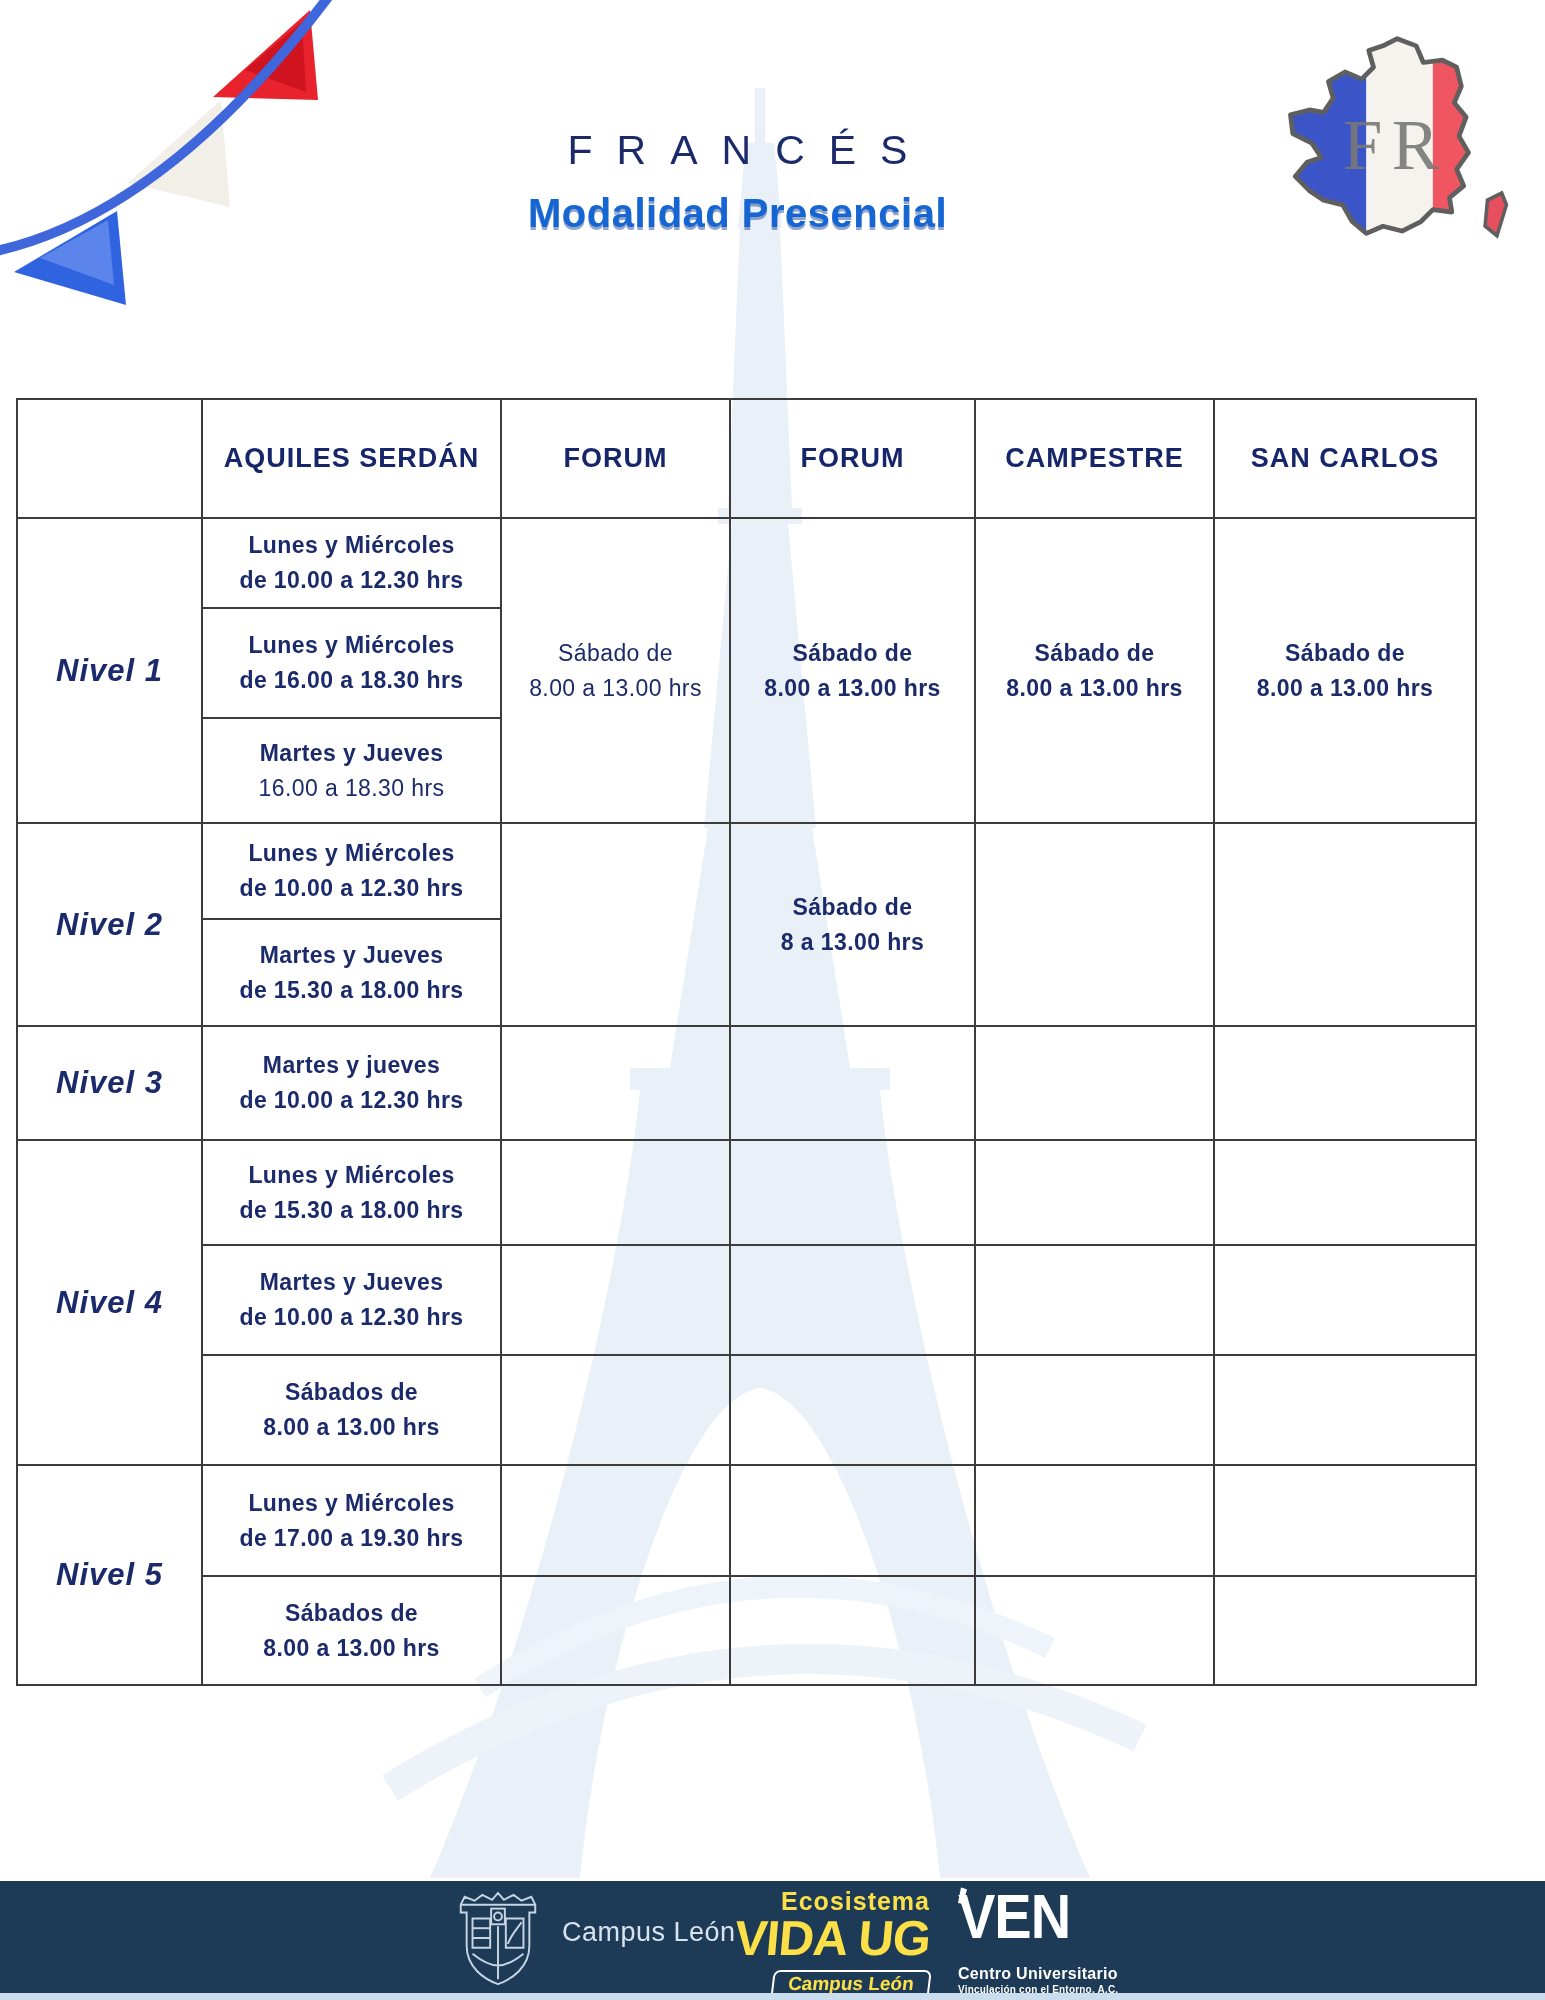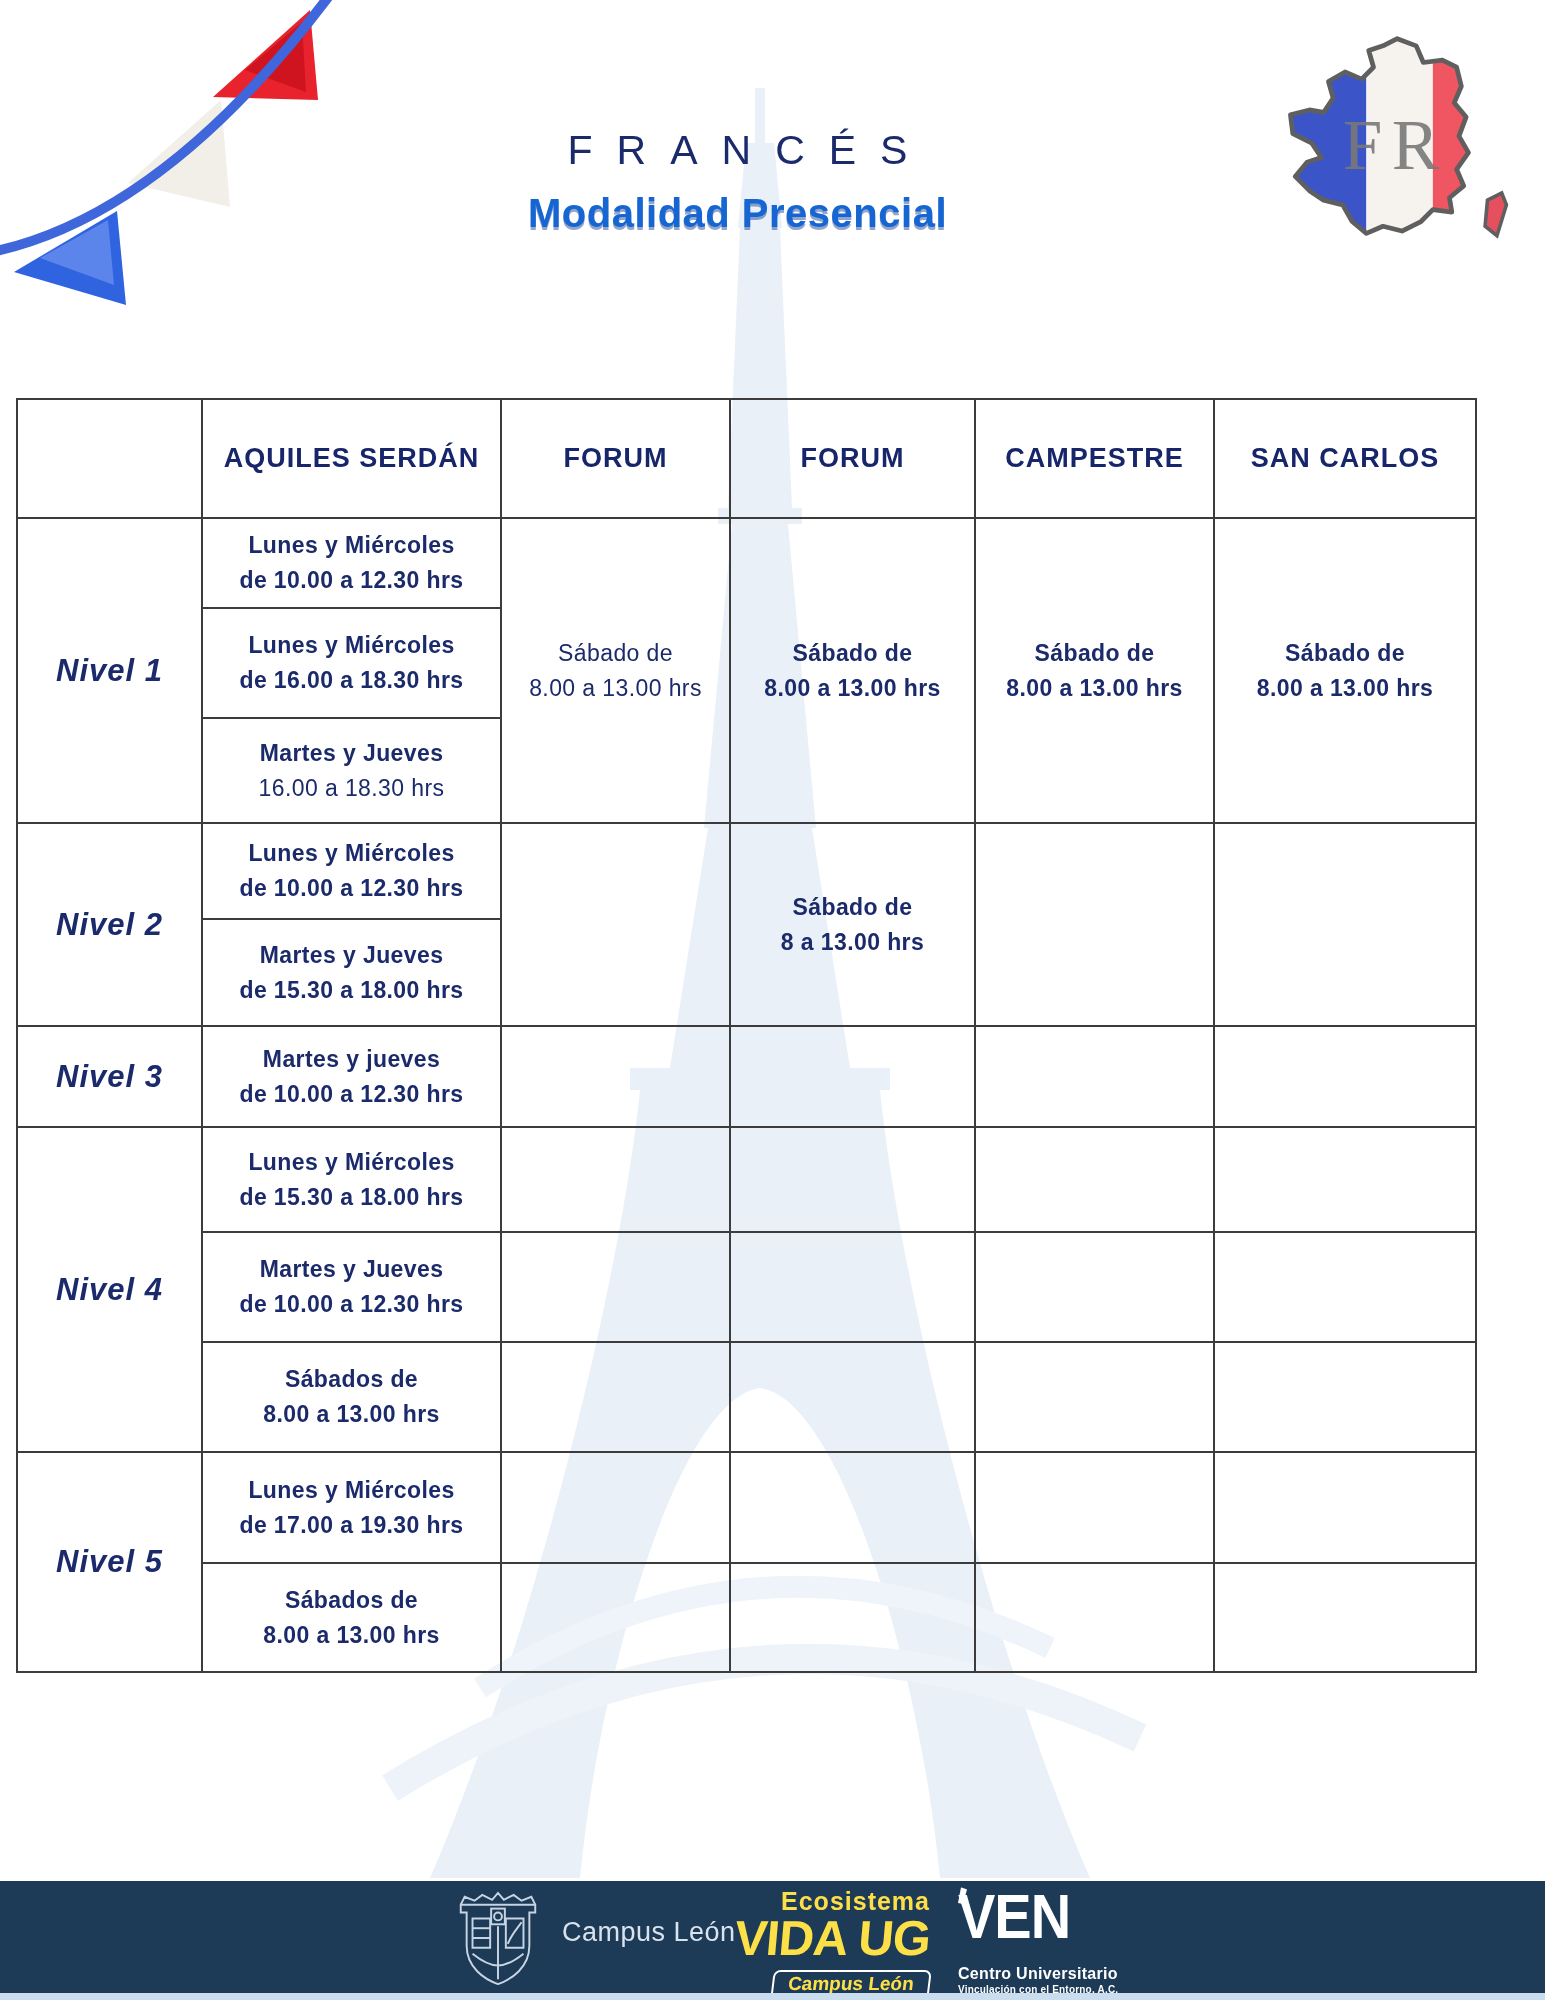--- a/index.html
+++ b/index.html
@@ -167,21 +167,21 @@
         <td rowspan="2"></td>
         <td rowspan="2"></td>
       </tr>
       <tr style="height:107px">
         <td class="cell">
           <span class="l1">Martes y Jueves</span>
           <span class="l2">de 15.30 a 18.00 hrs</span>
         </td>
       </tr>
 
-      <tr style="height:101px">
+      <tr style="height:114px">
         <td class="lvl">Nivel 3</td>
         <td class="cell">
           <span class="l1">Martes y jueves</span>
           <span class="l2">de 10.00 a 12.30 hrs</span>
         </td>
         <td></td>
         <td></td>
         <td></td>
         <td></td>
       </tr>

